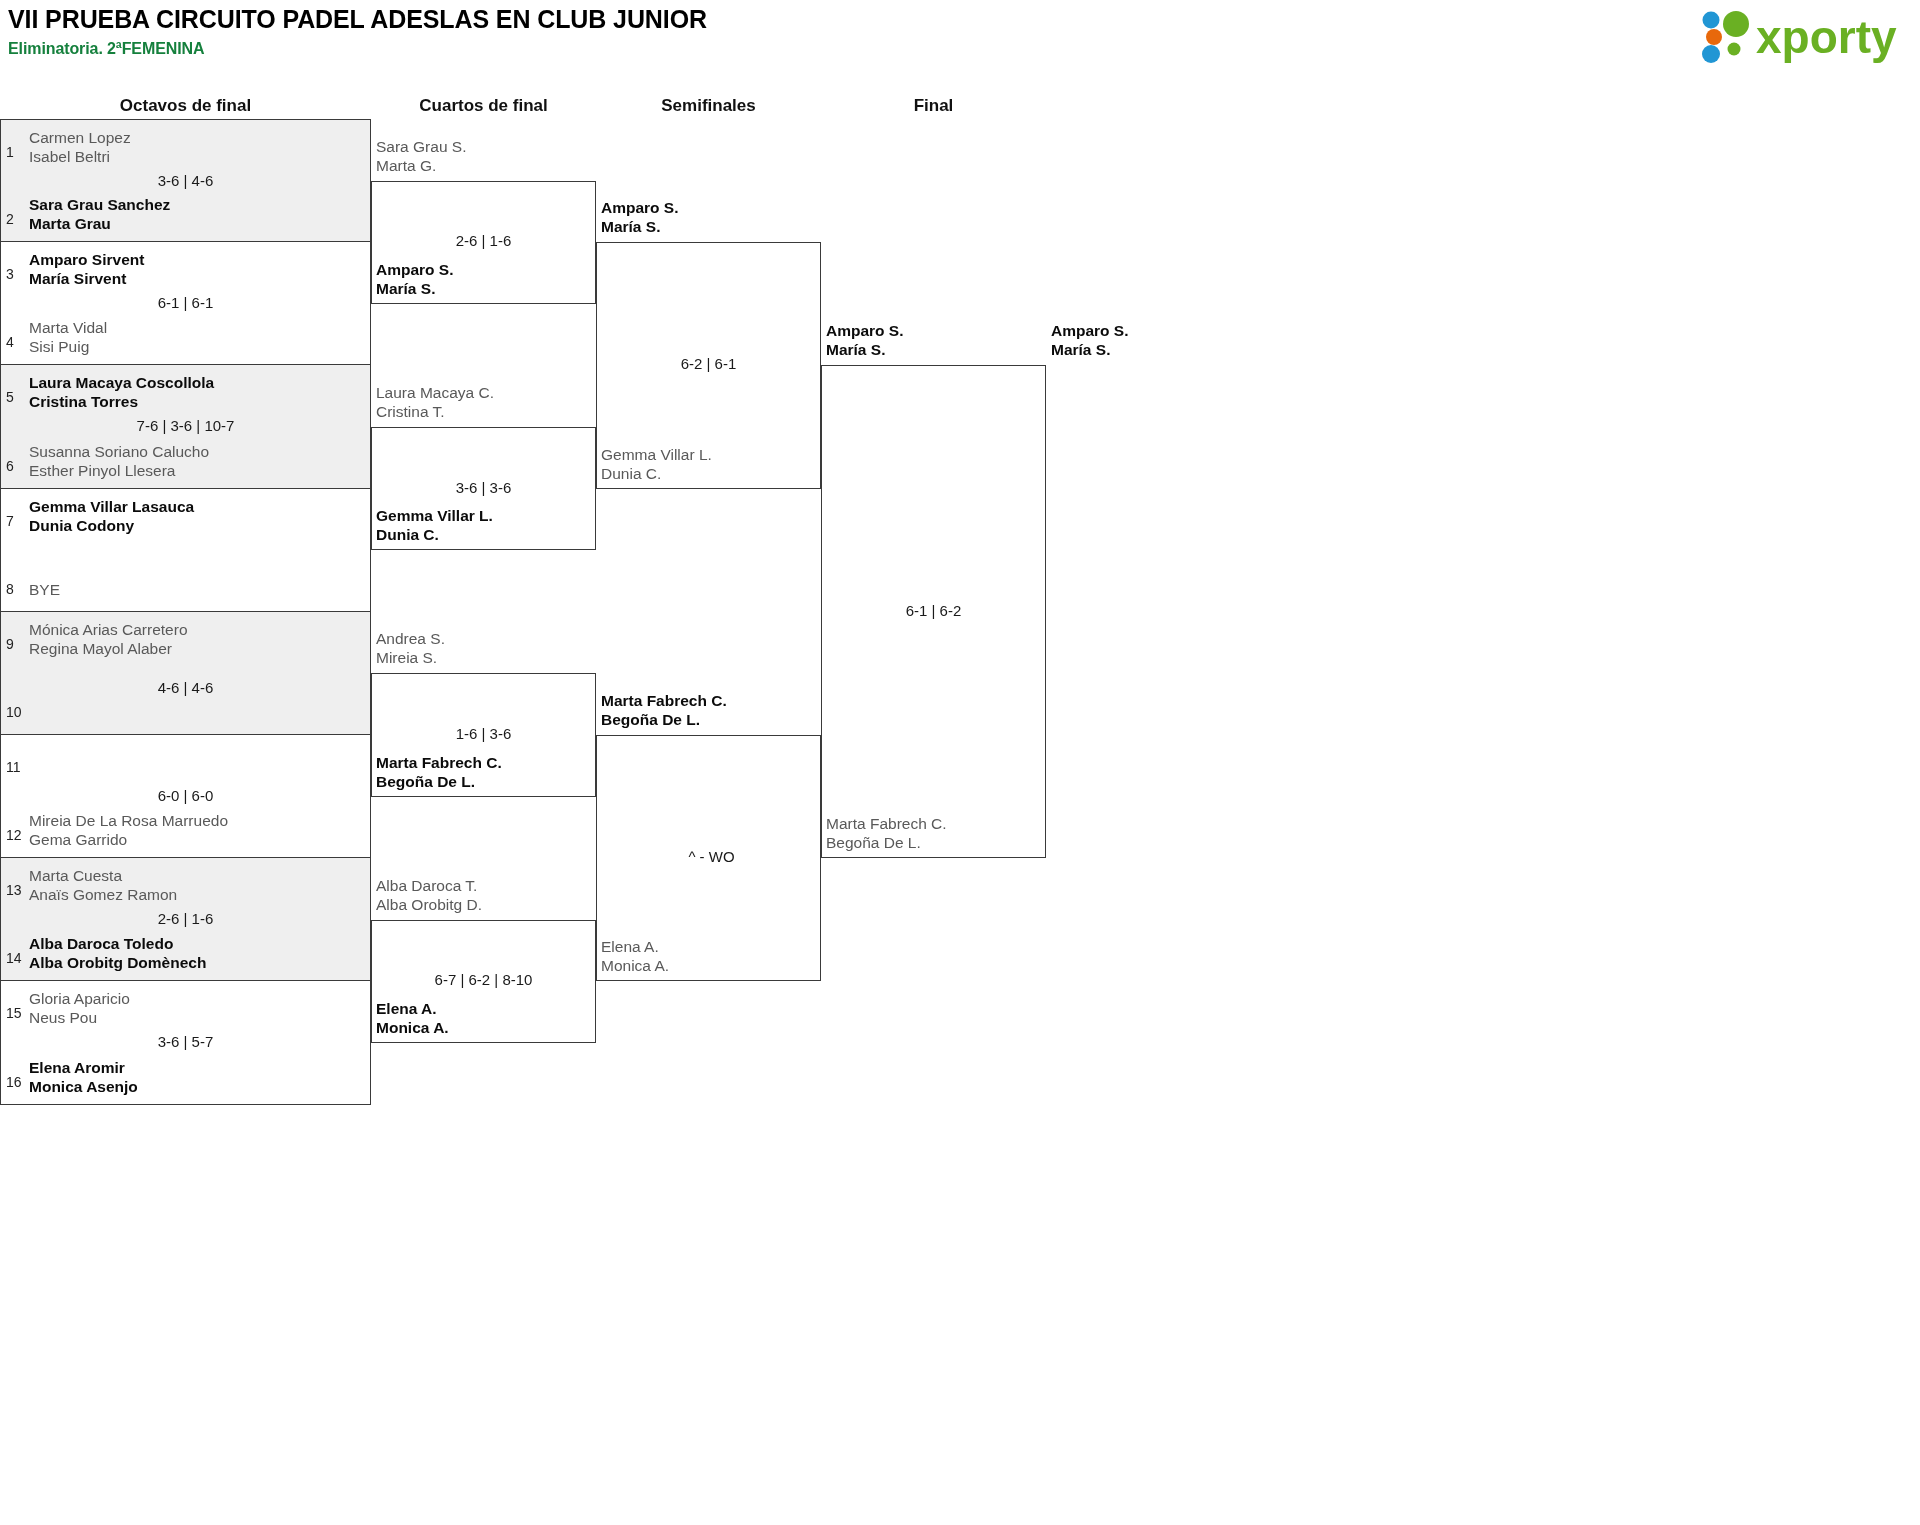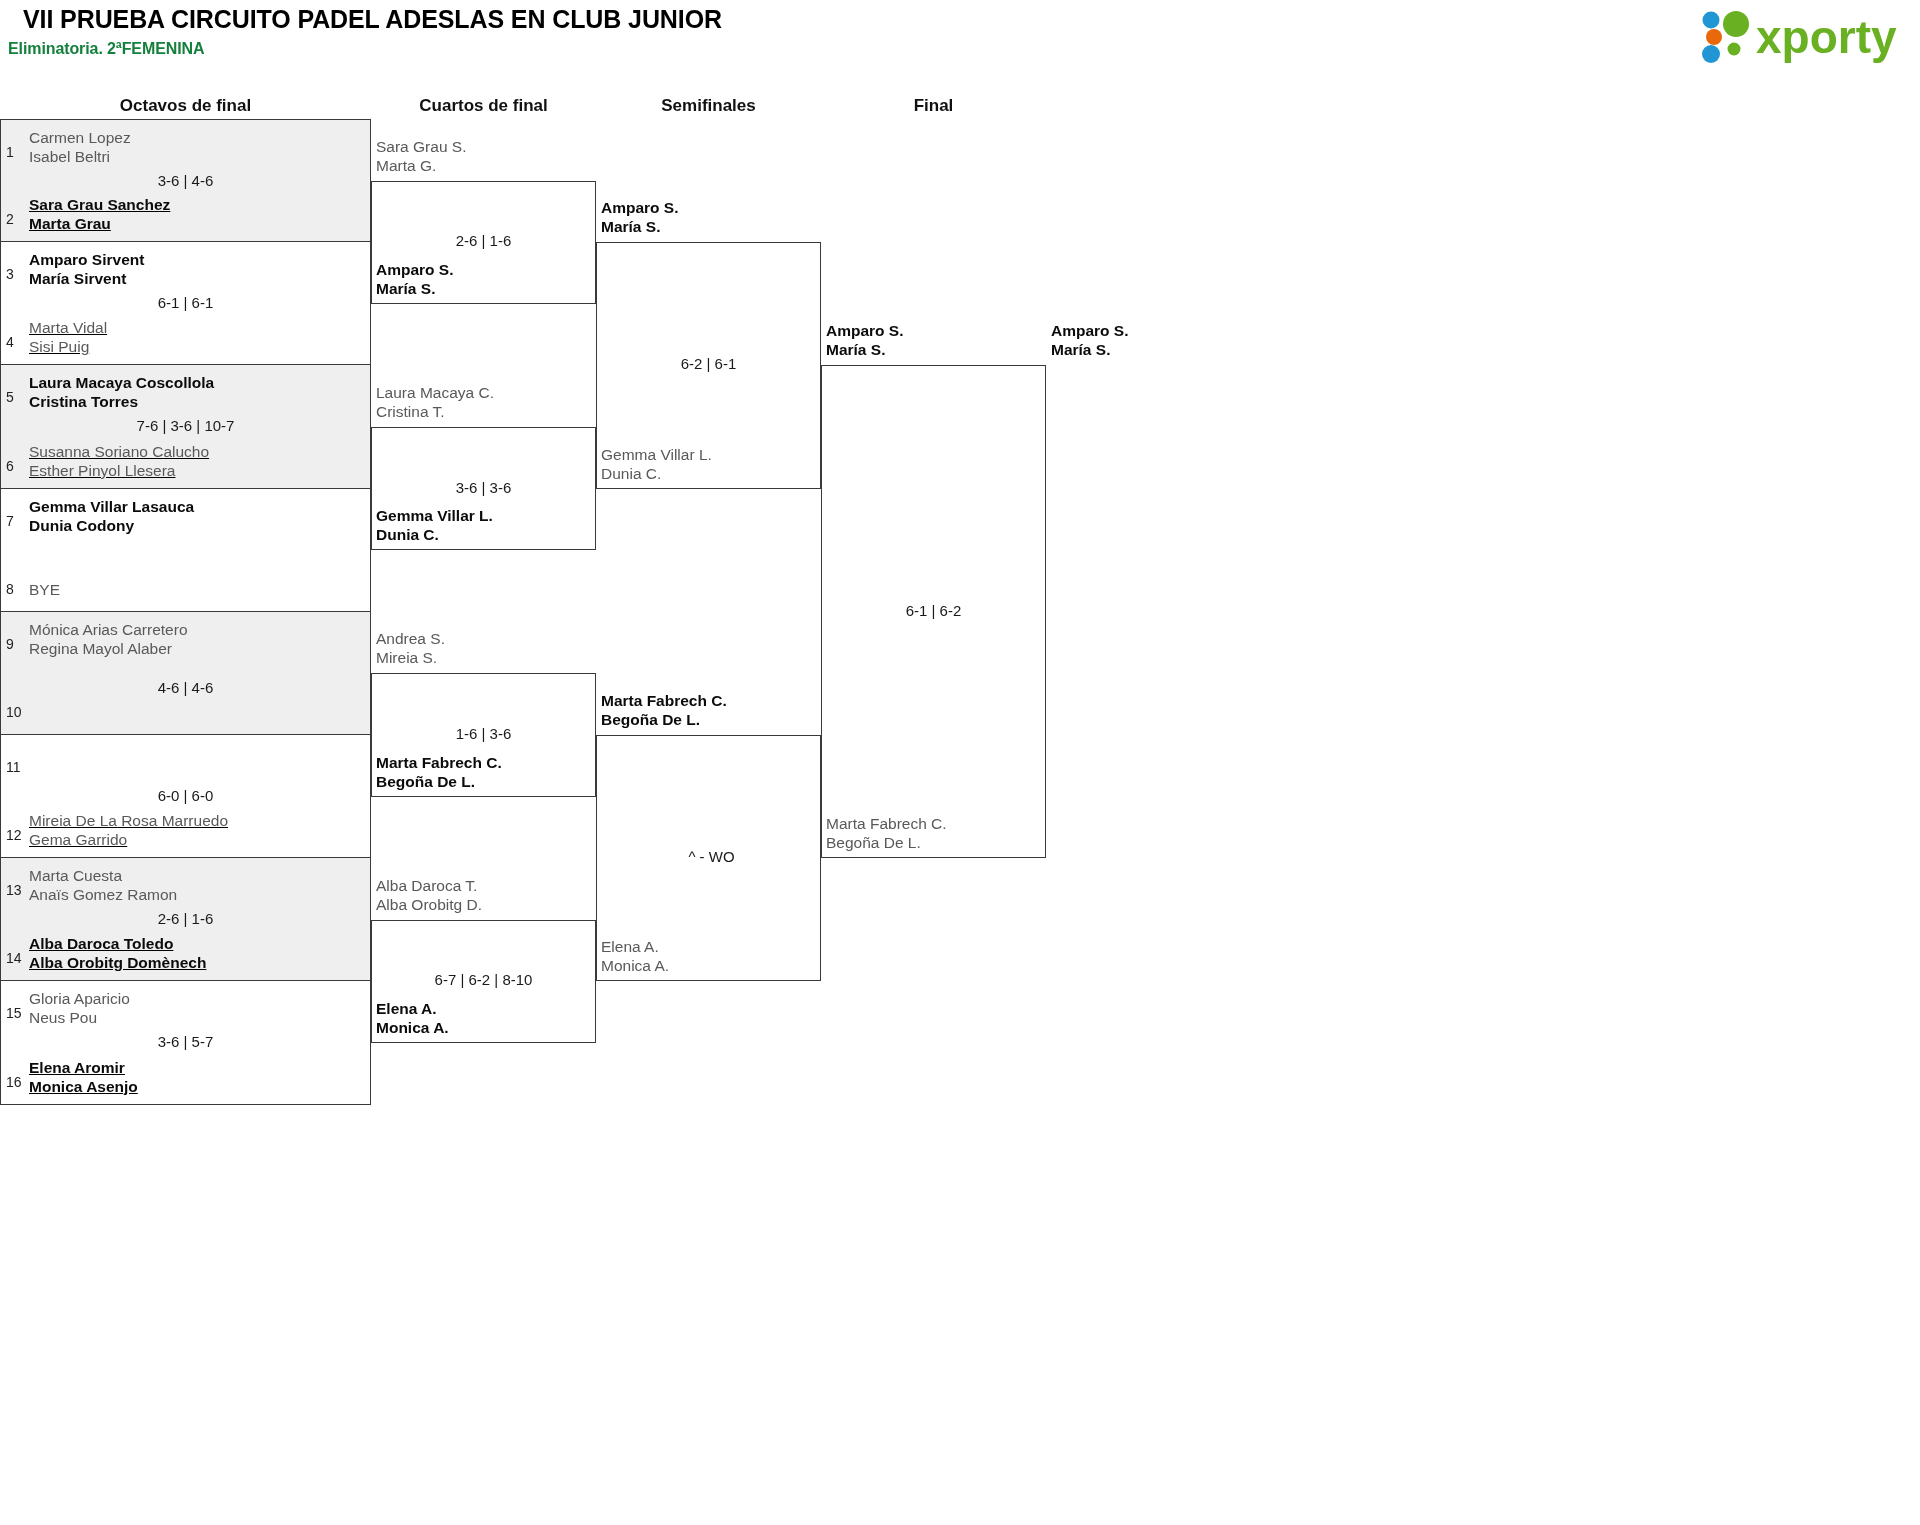--- a/index.html
+++ b/index.html
@@ -22,21 +22,20 @@
     left: 8px; top: 4px;
     width: 1200px;
   }
   .title-line1 {
     font-size: 25px;
     font-weight: bold;
     color: #000000;
     letter-spacing: -0.1px;
     line-height: 30px;
     white-space: nowrap;
-    margin-left: 15px;
   }
   .title-line2 {
     font-size: 16px;
     font-weight: bold;
     color: #15803d;
     letter-spacing: -0.1px;
     line-height: 30px;
     white-space: nowrap;
   }
 
@@ -82,21 +81,21 @@
     position: absolute;
     left: 0; right: 0;
     height: 46px;
     padding-left: 28px;
     padding-right: 18px;
     display: flex;
     flex-direction: column;
     justify-content: center;
   }
   .r1-team.top { top: 4px; }
-  .r1-team.bot { bottom: 4px; text-decoration: underline; }
+  .r1-team.bot { bottom: 4px; }
 
   .r1-seed {
     position: absolute;
     left: 5px;
     width: 20px;
     text-align: left;
     font-size: 14px;
     color: #222222;
     line-height: 14px;
   }

